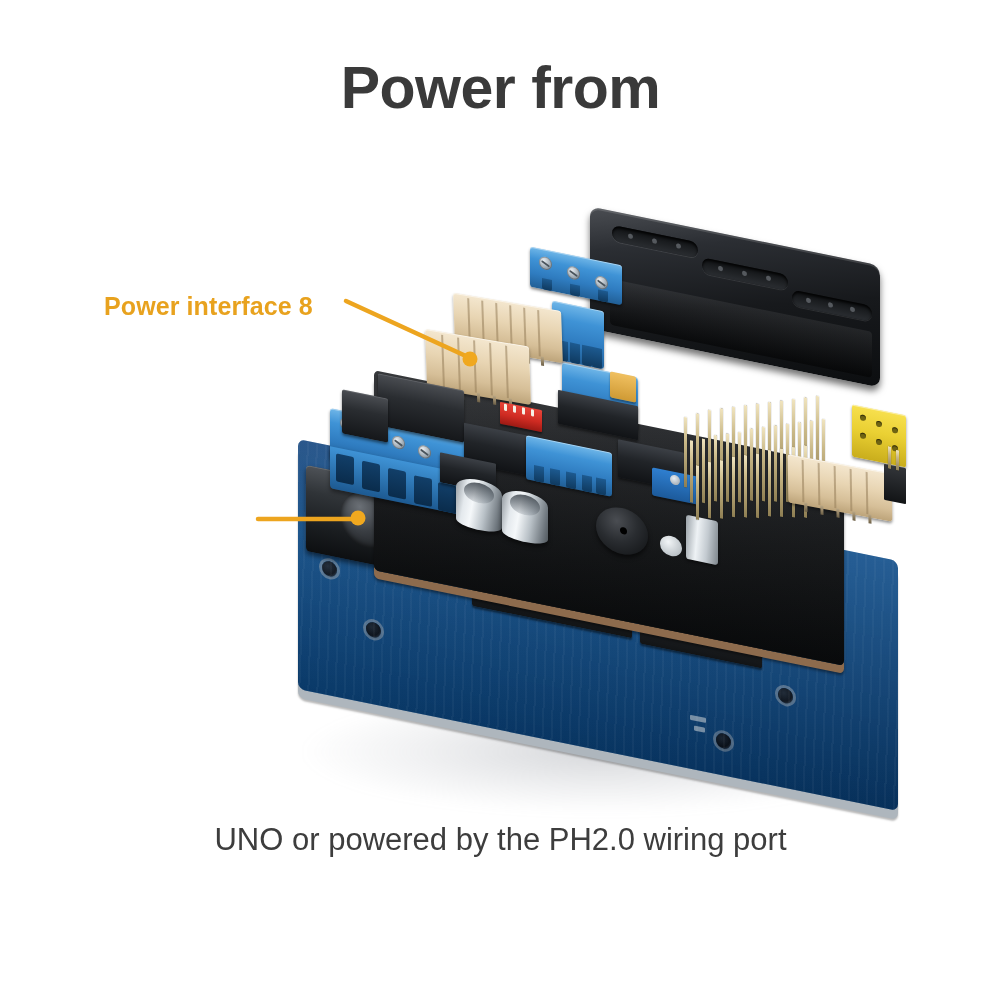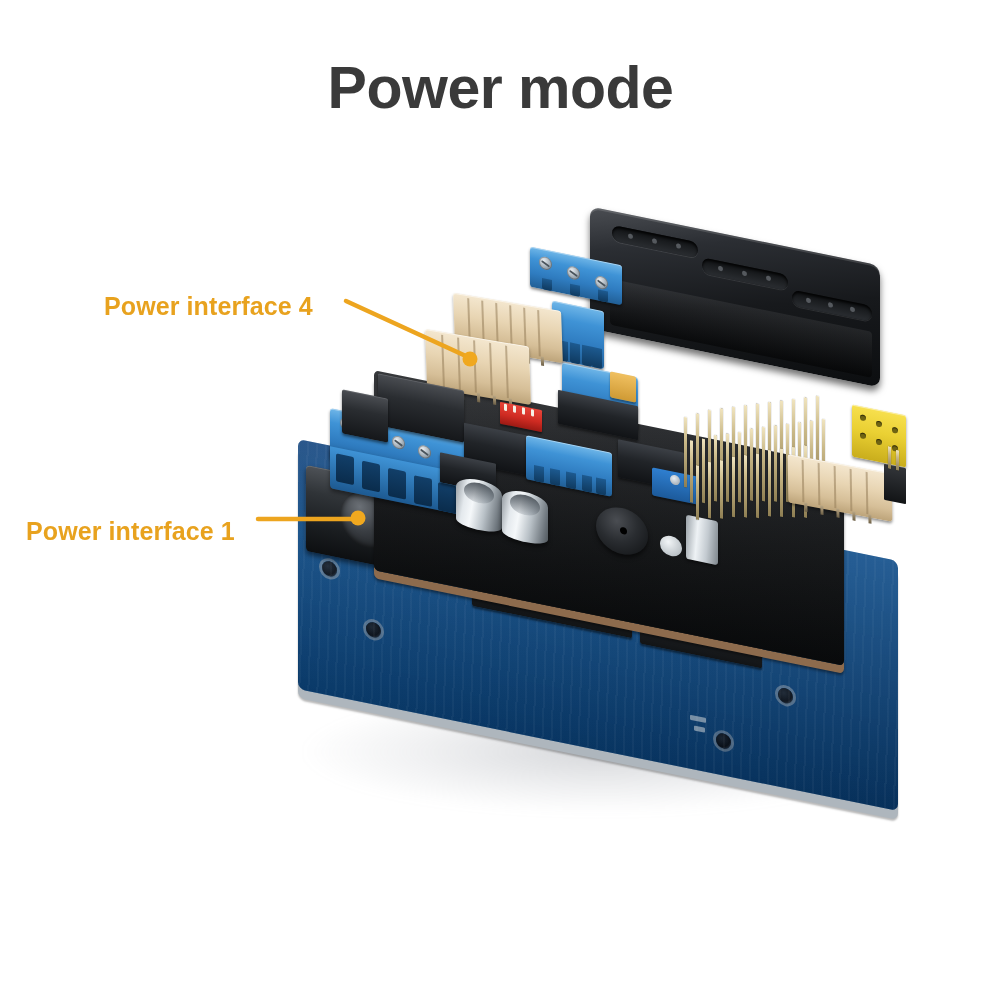--- a/index.html
+++ b/index.html
@@ -241,21 +241,21 @@
     position:absolute;border-radius:50%;
     background:radial-gradient(circle at 35% 30%, #6b7076 0%, #3a3e43 45%, #131517 100%);
     box-shadow:inset 0 0 6px rgba(0,0,0,.8);
   }
 </style>
 </head>
 <body>
 
 <div class="page">
 
-  <div class="title">Power mode</div>
+  <div class="title">Power from</div>
 
   <div class="photo">
 
     <div class="board-shadow"></div>
 
     <div class="pcb-bot-edge"></div>
     <div class="pcb-bot">
       <div class="hole" style="left:24px;top:116px;width:15px;height:15px;"></div>
       <div class="hole" style="left:68px;top:168px;width:15px;height:15px;"></div>
       <div class="hole" style="left:480px;top:150px;width:15px;height:15px;"></div>
@@ -527,20 +527,20 @@
     <svg width="1001" height="1001" viewBox="0 0 1001 1001" aria-hidden="true">
 
       <line x1="346" y1="301" x2="468" y2="357" stroke="#eda51f" stroke-width="4.5" stroke-linecap="round"></line>
       <circle cx="470" cy="359" r="7.5" fill="#f0a81f"></circle>
 
       <line x1="258" y1="519" x2="356" y2="519" stroke="#eda51f" stroke-width="4.5" stroke-linecap="round"></line>
       <circle cx="358" cy="518" r="7.5" fill="#f0a81f"></circle>
     </svg>
   </div>
 
-  <div class="callout" id="callout-2">Power interface 4</div>
-
-  <div class="callout" id="callout-1">Power interface 1</div>
+  <div class="callout" id="callout-2">Power interface 8</div>
+
 
   <div class="caption">
+    <div>UNO or powered by the PH2.0 wiring port</div>
   </div>
 
 </div>
 
 </body></html>

